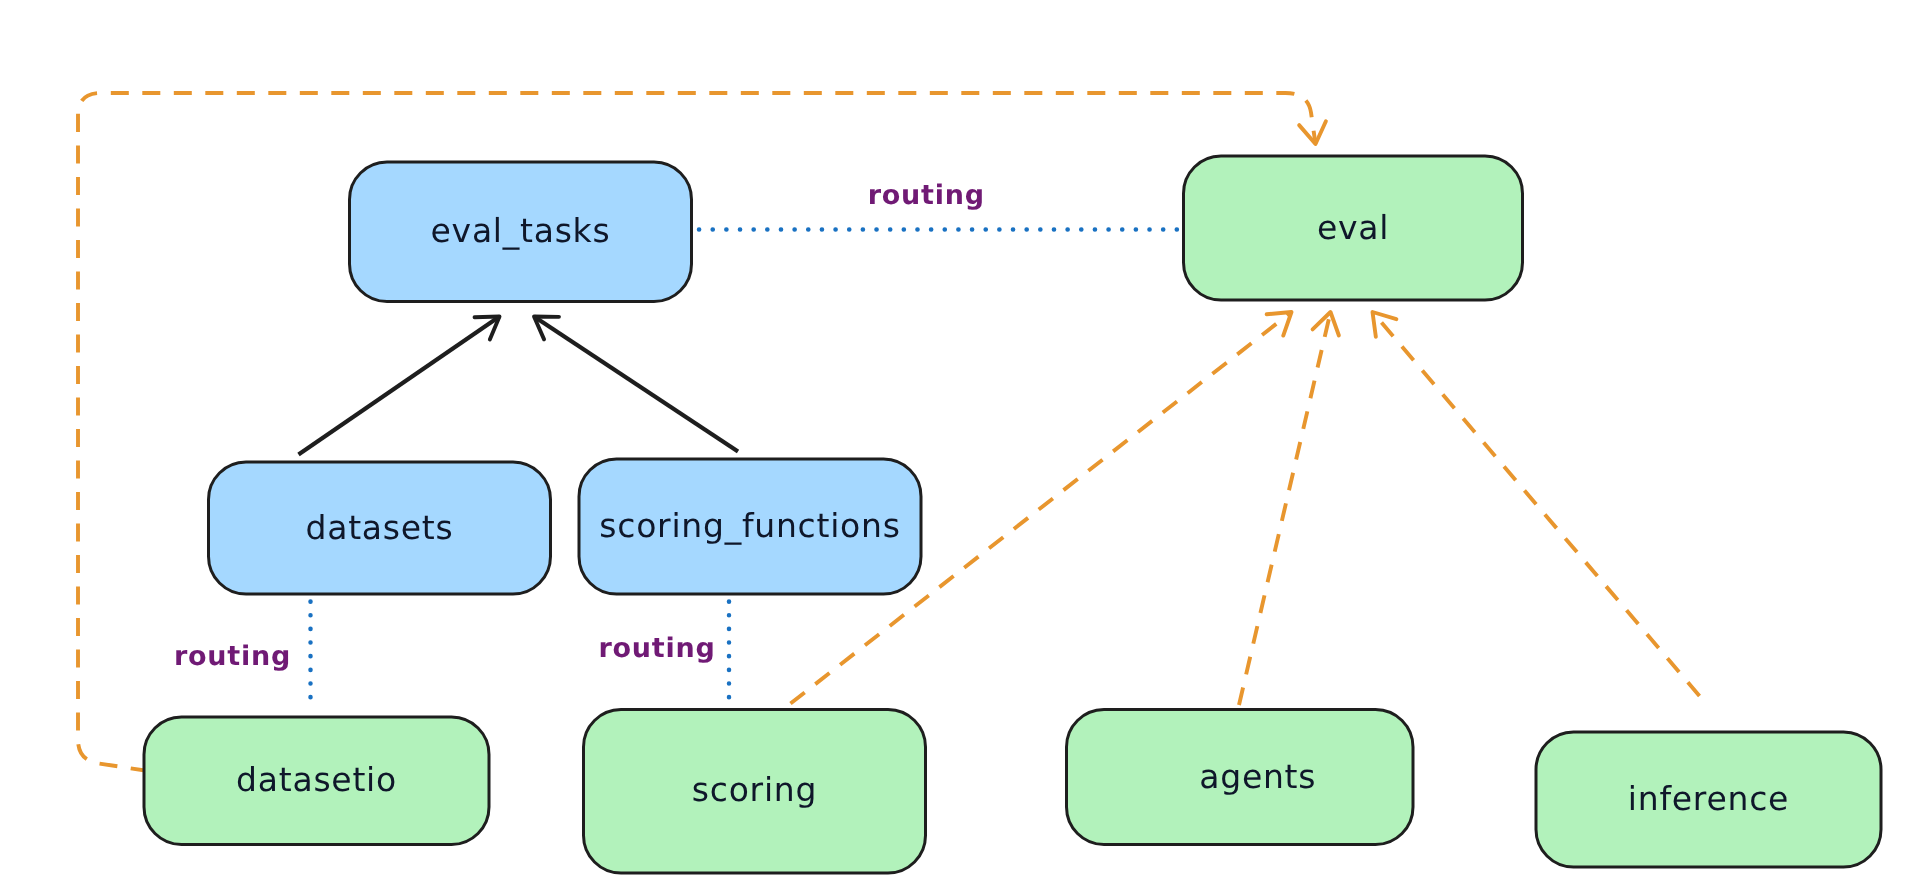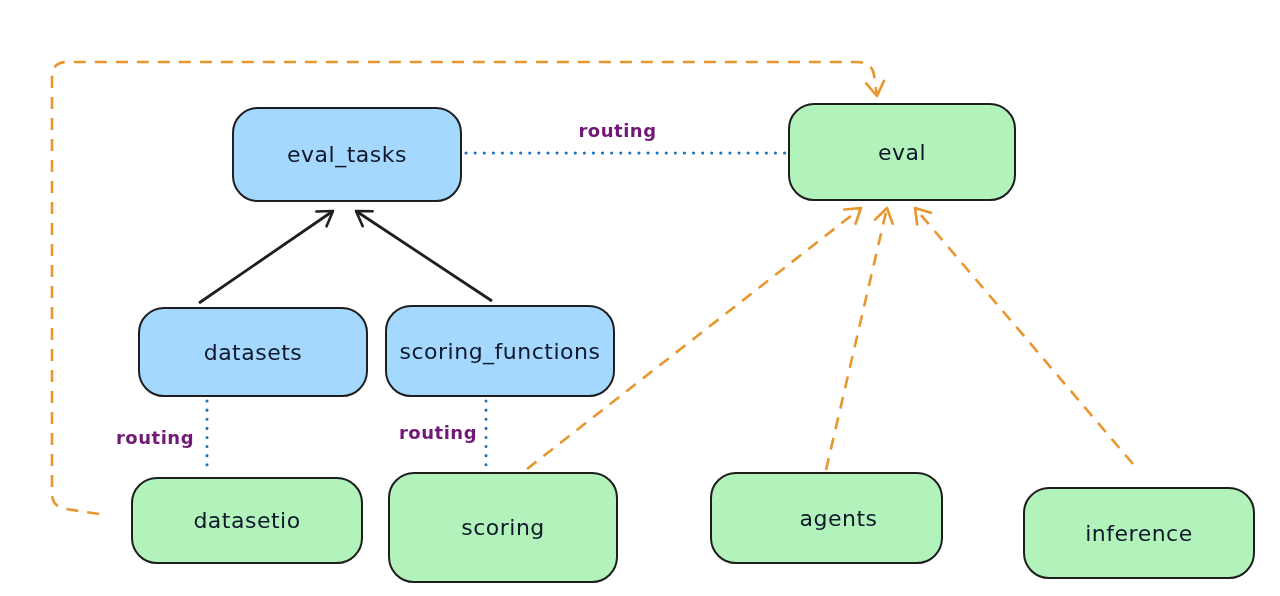--- a/index.html
+++ b/index.html
@@ -29,21 +29,21 @@
     font-weight:600;
     letter-spacing:0.5px;
     display:flex;align-items:center;justify-content:center;
     white-space:nowrap;
   }
   
   #n-eval_tasks{left:232px;top:107px;width:230px;height:95px;}
   #n-eval{left:788px;top:103px;width:228px;height:98px;}
   #n-datasets{left:97px;top:307px;width:230px;height:90px;margin-left:41px;}
   #n-scoring_functions{left:385px;top:305px;width:230px;height:92px;}
-  #n-datasetio{left:95px;top:477px;width:232px;height:87px;margin-left:36px;}
+  #n-datasetio{left:95px;top:477px;width:232px;height:87px;}
   #n-scoring{left:388px;top:472px;width:230px;height:111px;}
   #n-agents{left:710px;top:472px;width:233px;height:92px;padding-left:24px;}
   #n-inference{left:1023px;top:487px;width:232px;height:92px;}
   
   #lbl-routing-mid{left:570px;top:118px;width:95px;height:24px;}
   #lbl-routing-left{left:115px;top:425px;width:80px;height:24px;}
   #lbl-routing-center{left:398px;top:420px;width:80px;height:24px;}
 </style>
 </head>
 <body>

